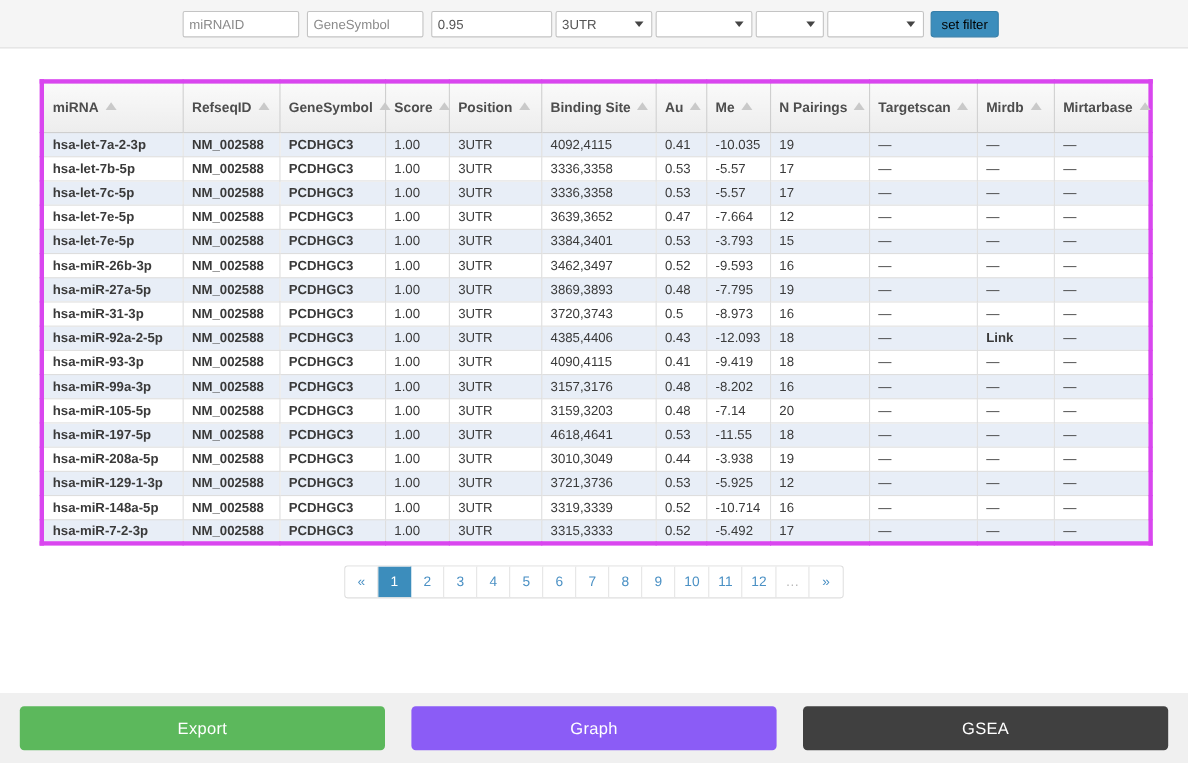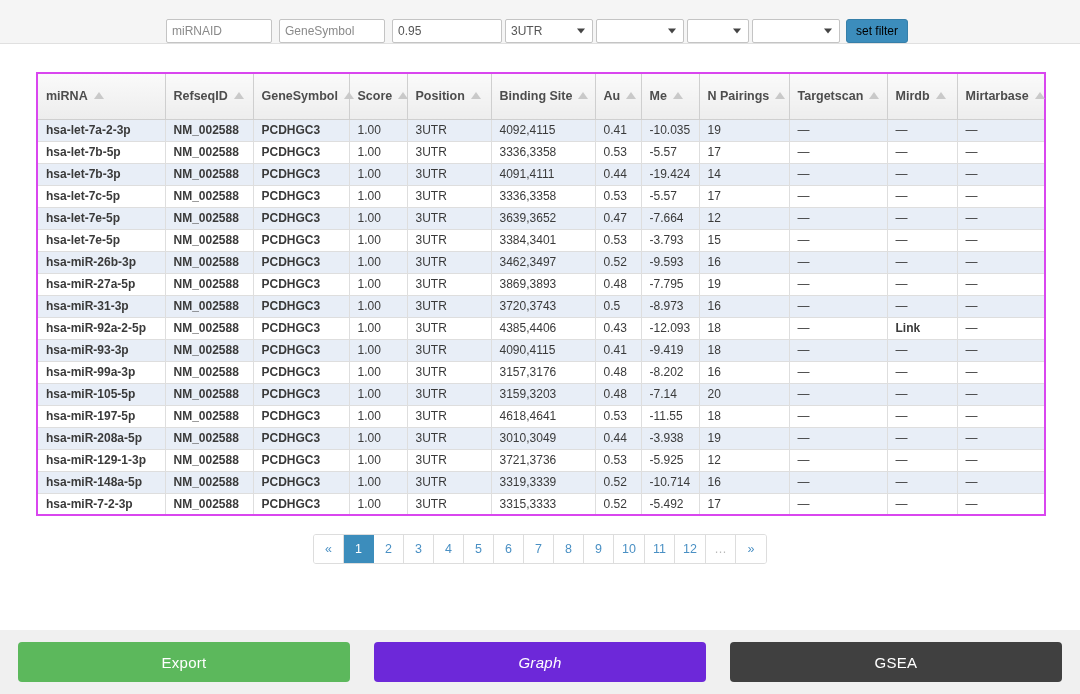--- a/index.html
+++ b/index.html
@@ -17,21 +17,21 @@
     color: #333333;
     overflow: hidden;
   }
 
   
   .filter-bar {
     height: 44px;
     background: #f5f5f5;
     border-bottom: 1px solid #e0e0e0;
     display: flex;
-    align-items: flex-end;
+    align-items: center;
     padding-left: 166px;
   }
   .filter-bar input.txt {
     height: 24px;
     border: 1px solid #c4c4c4;
     border-radius: 2px;
     background: #ffffff;
     padding: 0 5px;
     font-family: "Liberation Sans", sans-serif;
     font-size: 12px;
@@ -86,21 +86,21 @@
   }
 
   
   .table-wrap {
     margin: 28px 36px 0 36px;
   }
   table.grid {
     width: 1008px;
     border-collapse: collapse;
     table-layout: fixed;
-    border: 2px solid #d946ef;
+    border: 4px solid #d946ef;
   }
   table.grid th {
     background: linear-gradient(to bottom, #fafafa 0%, #ededed 100%);
     border: 1px solid #cfcfcf;
     height: 46px;
     text-align: left;
     padding: 0 8px;
     font-size: 12.5px;
     font-weight: bold;
     color: #4d4d4d;
@@ -201,21 +201,21 @@
     height: 40px;
     border: none;
     border-radius: 4px;
     color: #ffffff;
     font-size: 15px;
     font-family: "Liberation Sans", sans-serif;
     cursor: pointer;
     letter-spacing: .3px;
   }
   .act-export { background: #5cb85c; }
-  .act-graph  { background: #6d28d9; font-style: italic; }
+  .act-graph  { background: #8b5cf6; }
   .act-gsea   { background: #404040; }
 </style>
 </head>
 <body>
 
 <div class="filter-bar">
   <input class="txt w-mirnaid" type="text" placeholder="miRNAID" style="">
   <span style="display:inline-block;width:7px"></span>
   <input class="txt w-gene" type="text" placeholder="GeneSymbol" style="">
   <span style="display:inline-block;width:7px"></span>
@@ -327,34 +327,20 @@
         <tr>
           <td class="lnk">hsa-let-7b-5p</td>
           <td class="lnk">NM_002588</td>
           <td class="lnk">PCDHGC3</td>
           <td>1.00</td>
           <td>3UTR</td>
           <td>3336,3358</td>
           <td>0.53</td>
           <td>-5.57</td>
           <td>17</td>
-          <td class="dash">—</td>
-          <td class="dash">—</td>
-          <td class="dash">—</td>
-        </tr>
-        <tr>
-          <td class="lnk">hsa-let-7b-3p</td>
-          <td class="lnk">NM_002588</td>
-          <td class="lnk">PCDHGC3</td>
-          <td>1.00</td>
-          <td>3UTR</td>
-          <td>4091,4111</td>
-          <td>0.44</td>
-          <td>-19.424</td>
-          <td>14</td>
           <td class="dash">—</td>
           <td class="dash">—</td>
           <td class="dash">—</td>
         </tr>
         <tr>
           <td class="lnk">hsa-let-7c-5p</td>
           <td class="lnk">NM_002588</td>
           <td class="lnk">PCDHGC3</td>
           <td>1.00</td>
           <td>3UTR</td>

